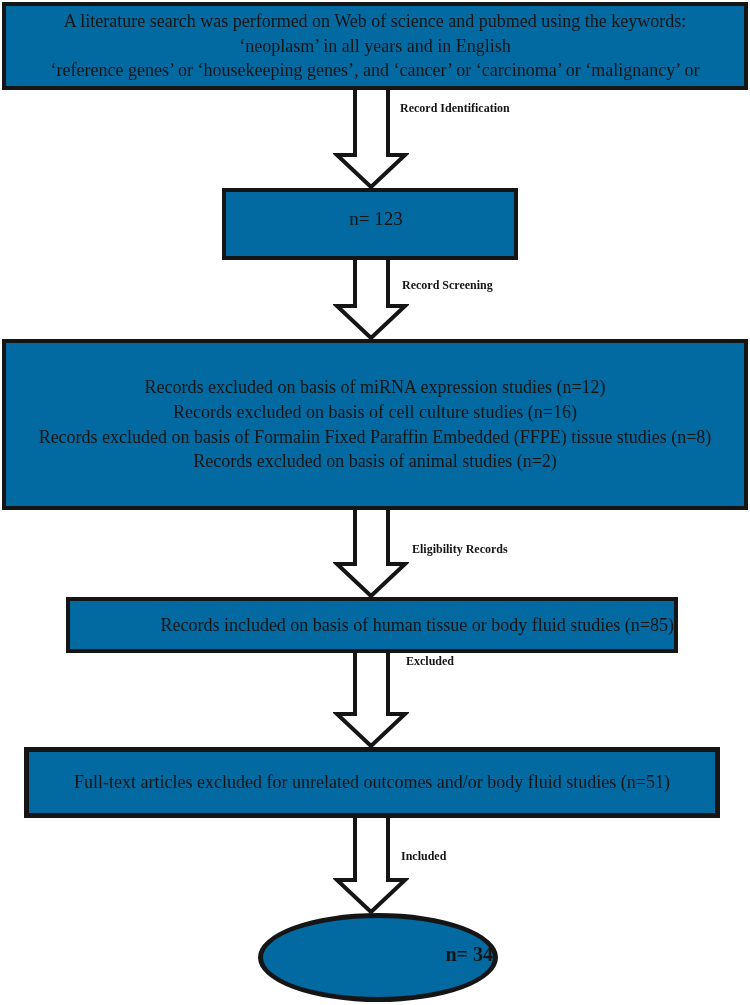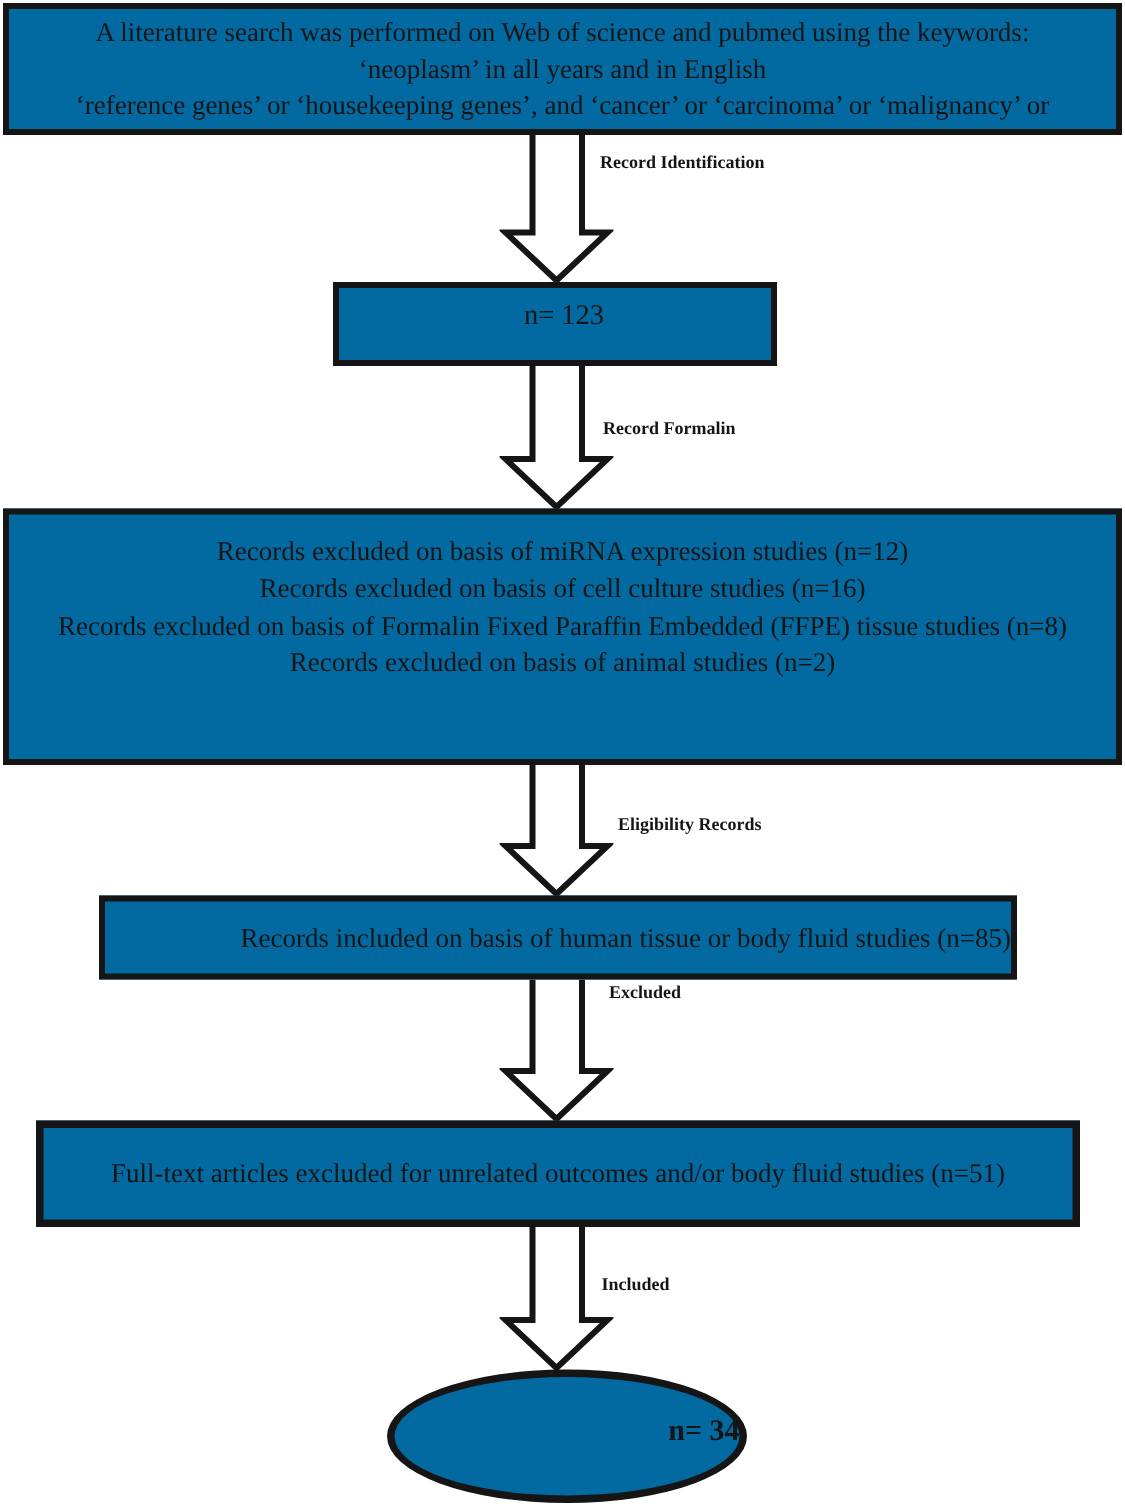--- a/index.html
+++ b/index.html
@@ -20,22 +20,22 @@
     border: 4px solid #151515;
     display: flex;
     flex-direction: column;
     align-items: center;
     justify-content: center;
     text-align: center;
     font-size: 18px;
     line-height: 1.38;
   }
   #box-keywords { left: 2px; top: 2px; width: 746px; height: 88px; padding: 2px 14px; }
-  #box-n123 { left: 222px; top: 188px; width: 296px; height: 56px; font-size: 19px; padding-bottom: 10px; padding-left: 12px; }
-  #box-exclusions { left: 2px; top: 339px; width: 746px; height: 171px; justify-content: flex-start; padding: 12px 8px; }
+  #box-n123 { left: 222px; top: 188px; width: 296px; height: 72px; font-size: 19px; padding-bottom: 10px; padding-left: 12px; }
+  #box-exclusions { left: 2px; top: 339px; width: 746px; height: 171px; justify-content: center; padding: 12px 8px; }
   #box-n85 { left: 66px; top: 597px; width: 612px; height: 56px; align-items: flex-end; }
   #box-n51 { left: 24px; top: 747px; width: 696px; height: 71px; border-width: 5px; }
   #ellipse-n34 {
     left: 258px; top: 913px; width: 240px; height: 89px;
     border-radius: 50%;
     border-width: 5px;
     font-weight: bold;
     font-size: 20px;
     padding-bottom: 6px;
     align-items: flex-end;
@@ -74,21 +74,21 @@
     <path d="M22 0 L22 54 L4 54 L38 86 L72 54 L55 54 L55 0" fill="#ffffff" stroke="#151515" stroke-width="4"></path>
   </svg>
   <svg id="arrow-4" class="arrow" viewBox="0 0 76 95" xmlns="http://www.w3.org/2000/svg">
     <path d="M22 0 L22 61 L4 61 L38 93 L72 61 L55 61 L55 0" fill="#ffffff" stroke="#151515" stroke-width="4"></path>
   </svg>
   <svg id="arrow-5" class="arrow" viewBox="0 0 76 96" xmlns="http://www.w3.org/2000/svg">
     <path d="M22 0 L22 62 L4 62 L38 94 L72 62 L55 62 L55 0" fill="#ffffff" stroke="#151515" stroke-width="4"></path>
   </svg>
 
   <div id="label-identification" class="flow-label">Record Identification</div>
-  <div id="label-screening" class="flow-label">Record Formalin</div>
+  <div id="label-screening" class="flow-label">Record Screening</div>
   <div id="label-eligibility" class="flow-label">Eligibility Records</div>
   <div id="label-excluded" class="flow-label">Excluded</div>
   <div id="label-included" class="flow-label">Included</div>
 
   <div id="box-keywords" class="box">
     <div>A literature search was performed on Web of science and pubmed using the keywords:</div>
     <div>‘neoplasm’ in all years and in English</div>
     <div>‘reference genes’ or ‘housekeeping genes’, and ‘cancer’ or ‘carcinoma’ or ‘malignancy’ or</div>
   </div>
 

